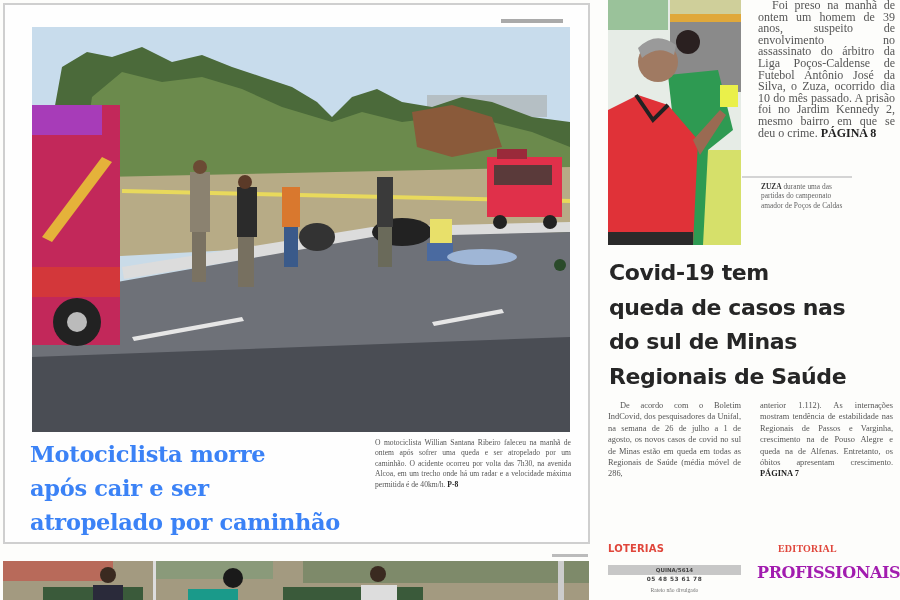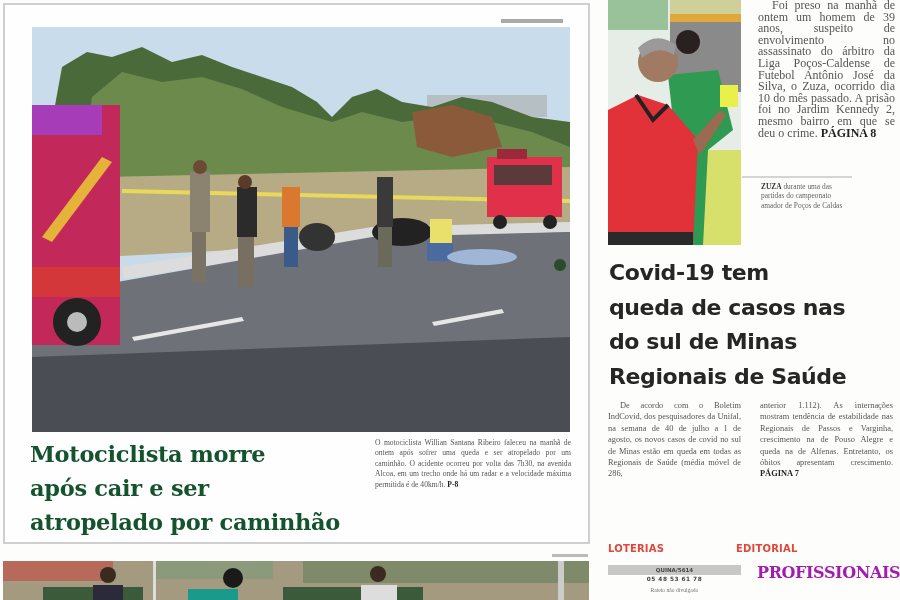--- a/index.html
+++ b/index.html
@@ -15,21 +15,21 @@
     position: absolute; right: 25px; top: 14px; font-family: "Liberation Sans", sans-serif;
     font-size: 4px; letter-spacing: 0.2px; color: #888; background: #aaa; height: 4px; width: 62px;
   }
   .main-photo {
     position: absolute; left: 27px; top: 22px; width: 538px; height: 405px; overflow: hidden;
     background: #c9dbe8;
   }
   .headline {
     position: absolute; left: 25px; top: 432px; width: 345px;
     font-family: "DejaVu Serif", serif; font-weight: bold; font-size: 22.5px; line-height: 34px;
-    color: #14532d; letter-spacing: -0.3px;
+    color: #3b82f6; letter-spacing: -0.3px;
   }
   .lede {
     position: absolute; left: 370px; top: 433px; width: 196px;
     font-family: "Liberation Serif", serif; font-size: 7.6px; line-height: 10.4px; color: #555;
     text-align: justify;
   }
   .lede b { color: #222; }
 
   
   .bottom-credit {
@@ -70,21 +70,21 @@
   .covid-col b { color: #222; }
   .col-a { left: 608px; }
   .col-b { left: 760px; }
   .col-a .indent { display: inline-block; width: 12px; }
 
   .section-label {
     position: absolute; top: 543px; font-family: "DejaVu Sans", sans-serif; font-weight: bold;
     font-size: 10px; color: #e0463b; letter-spacing: 0.2px;
   }
   .lot-label { left: 608px; }
-  .ed-label { left: 736px; }
+  .ed-label { left: 778px; font-family: Liberation Serif, serif; }
 
   .lot-box {
     position: absolute; left: 608px; top: 565px; width: 133px; height: 10px; background: #c7c7c7;
     text-align: center; font-family: "DejaVu Sans", sans-serif; font-size: 5.5px; line-height: 10px; color: #444; font-weight: bold;
   }
   .lot-numbers {
     position: absolute; left: 608px; top: 576px; width: 133px; text-align: center;
     font-family: "DejaVu Sans", sans-serif; font-size: 5.8px; color: #444; font-weight: bold; letter-spacing: 0.5px;
   }
   .lot-note {
@@ -230,21 +230,21 @@
 </div>
 
 <div class="covid-headline">
   <div>Covid-19 tem</div>
   <div>queda de casos nas</div>
   <div>do sul de Minas</div>
   <div>Regionais de Saúde</div>
 </div>
 
 <div class="covid-col col-a">
-  <span class="indent"></span><span>De acordo com o Boletim IndCovid, dos pesquisadores da Unifal, na semana de 40 de julho a 1 de agosto, os novos casos de covid no sul de Minas estão em queda em todas as Regionais de Saúde (média móvel de 286,</span>
+  <span class="indent"></span><span>De acordo com o Boletim IndCovid, dos pesquisadores da Unifal, na semana de 26 de julho a 1 de agosto, os novos casos de covid no sul de Minas estão em queda em todas as Regionais de Saúde (média móvel de 286,</span>
 </div>
 <div class="covid-col col-b">
   <span>anterior 1.112). As internações mostram tendência de estabilidade nas Regionais de Passos e Varginha, crescimento na de Pouso Alegre e queda na de Alfenas. Entretanto, os óbitos apresentam crescimento.</span>
   <b>PÁGINA 7</b>
 </div>
 
 <div class="section-label lot-label">LOTERIAS</div>
 <div class="lot-box">QUINA/5614</div>
 <div class="lot-numbers">05 48 53 61 78</div>
 <div class="lot-note">Rateio não divulgado</div>

